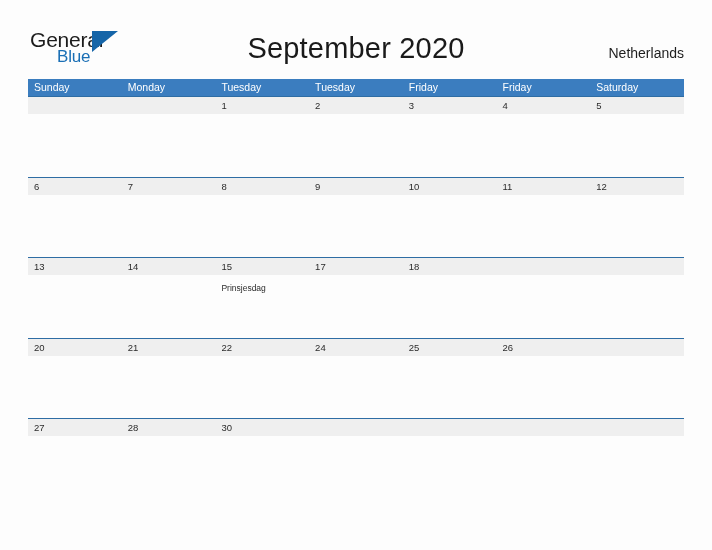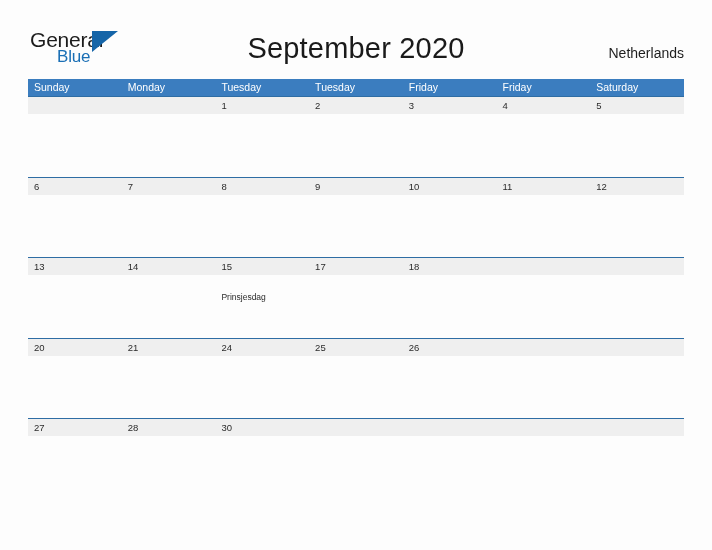--- a/index.html
+++ b/index.html
@@ -148,21 +148,21 @@
   }
 
   .event-band {
     display: flex;
     width: 656px;
   }
   .event-cell {
     width: 93.71px;
     box-sizing: border-box;
     padding-left: 6px;
-    padding-top: 17px;
+    padding-top: 8px;
   }
   .event-text {
     display: block;
     font-size: 8.5px;
     color: #2B2B2B;
     line-height: 11px;
     font-family: "Liberation Sans", sans-serif;
     white-space: nowrap;
   }
 </style>
@@ -340,20 +340,23 @@
 
     <div class="week-row">
       <div class="week-band">
         <div class="day-cell">
             <span class="day-number">20</span>
           </div>
         <div class="day-cell">
             <span class="day-number">21</span>
           </div>
         <div class="day-cell">
+            <span class="day-number">22</span>
+          </div>
+        <div class="day-cell">
             <span class="day-number">24</span>
           </div>
         <div class="day-cell">
             <span class="day-number">25</span>
           </div>
         <div class="day-cell">
             <span class="day-number">26</span>
           </div>
       </div>
       <div class="event-band">

